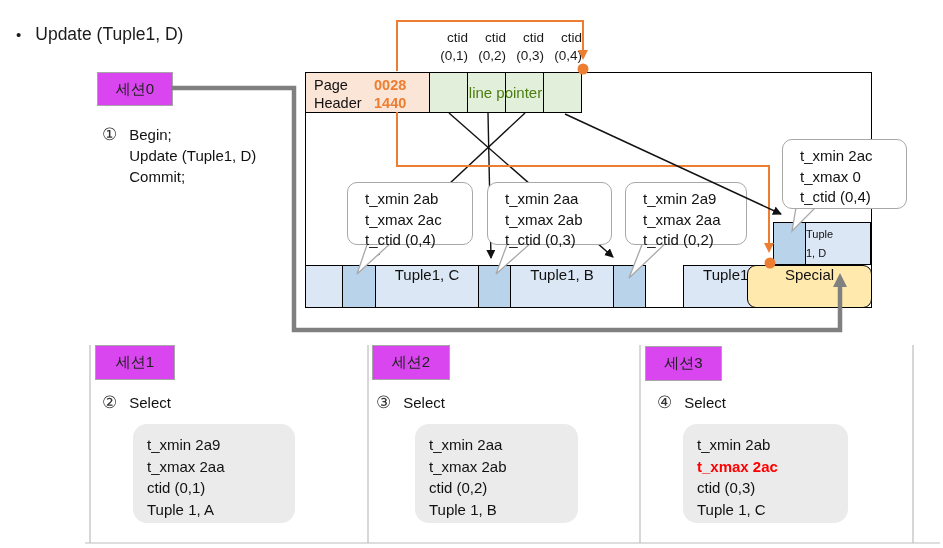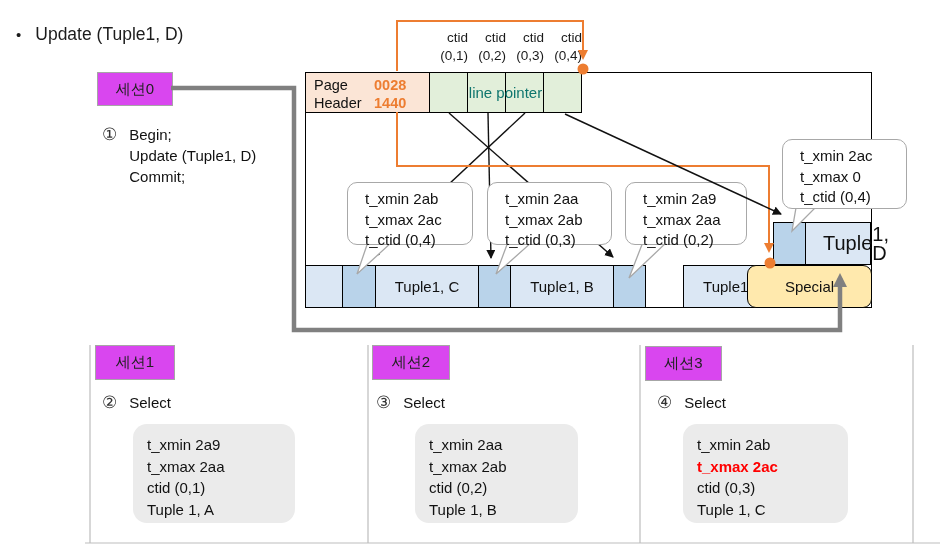--- a/index.html
+++ b/index.html
@@ -5,35 +5,35 @@
   html,body{margin:0;padding:0;background:#fff;}
   .canvas{position:relative;width:943px;height:548px;background:#fff;overflow:hidden;
           font-family:"Liberation Sans",sans-serif;color:#111;}
   .abs{position:absolute;}
   .title-row{display:flex;align-items:flex-start;gap:14px;font-size:17.5px;color:#1c1c1c;}
   .bullet{font-size:15px;line-height:22px;}
   .sess-box{background:#d946ef;border:1.6px solid #a6a6a6;display:flex;align-items:center;justify-content:center;
             font-size:15px;color:#222;}
   .step-row{display:flex;gap:12px;align-items:flex-start;font-size:15px;line-height:21px;}
   .circ{font-size:17px;line-height:21px;color:#333;}
-  .cell{position:absolute;border:1.3px solid #000;box-sizing:border-box;display:flex;align-items:center;justify-content:center;
+  .cell{position:absolute;border:1.3px solid #000;box-sizing:border-box;display:flex;justify-content:center;
         font-size:15px;color:#111;}
   .blue-l{background:#dbe7f4;}
   .blue-d{background:#b9d3ea;}
   .green{background:#e2efda;}
   .peach{background:#fbe5d6;}
   .yellow{background:#ffe9ad;border-radius:9px;}
   .page-outer{border:1.3px solid #000;box-sizing:border-box;background:transparent;}
   .hdr-grid{display:grid;grid-template-columns:60px auto;padding:2px 0 0 8px;font-size:14.5px;line-height:18px;align-content:center;}
   .hdr-val{color:#ed7d31;font-weight:bold;}
   .ctid-col{text-align:right;font-size:13.5px;line-height:17.5px;color:#1a1a1a;}
-  .lp-label{display:flex;align-items:center;justify-content:center;font-size:15px;color:#0f766e;}
+  .lp-label{display:flex;align-items:center;justify-content:center;font-size:15px;color:#4d7c0f;}
   .bubble{position:absolute;background:#fff;border:1.4px solid #a8a8a8;border-radius:10px;box-sizing:border-box;
           padding:6px 0 0 17px;font-size:15px;line-height:20.5px;color:#111;}
-  .two-line{flex-direction:row;line-height:19px;font-size:20px;padding-left:36px;}
+  .two-line{flex-direction:column;line-height:19px;font-size:11px;}
   .gray-box{position:absolute;background:#ebebeb;border-radius:14px;box-sizing:border-box;
             padding:10px 10px 0 14px;font-size:15px;line-height:21.5px;color:#111;}
   .hl{color:#ff0000;font-weight:bold;}
   svg.layer{position:absolute;left:0;top:0;pointer-events:none;}
 </style>
 </head>
 <body>
 
 <div class="canvas">
 

